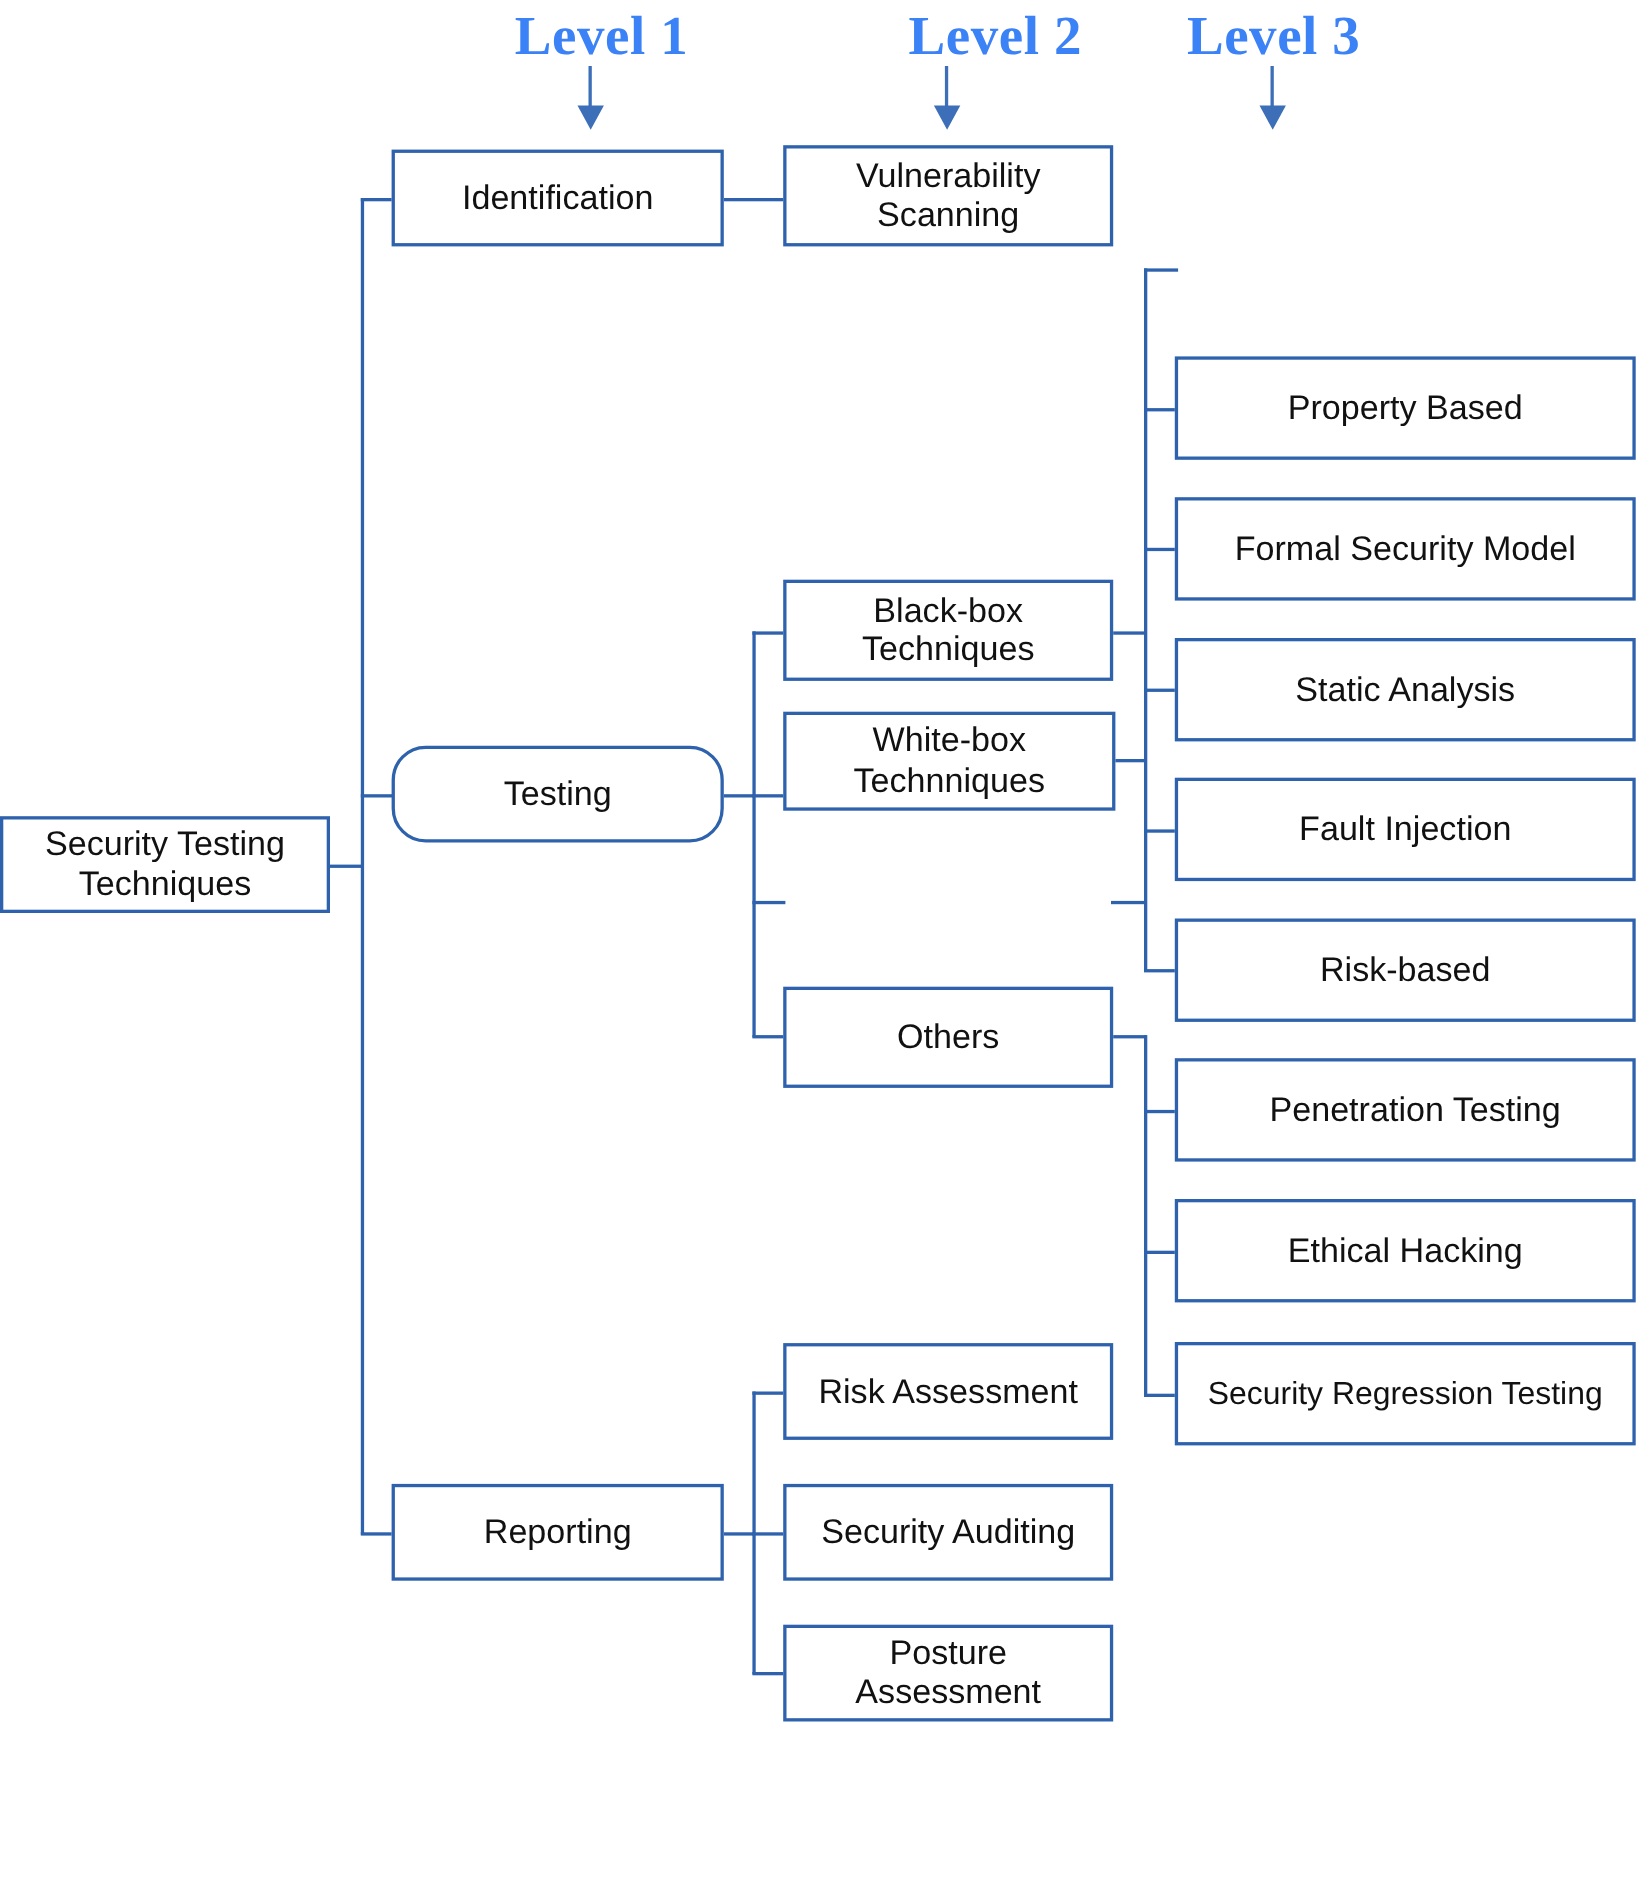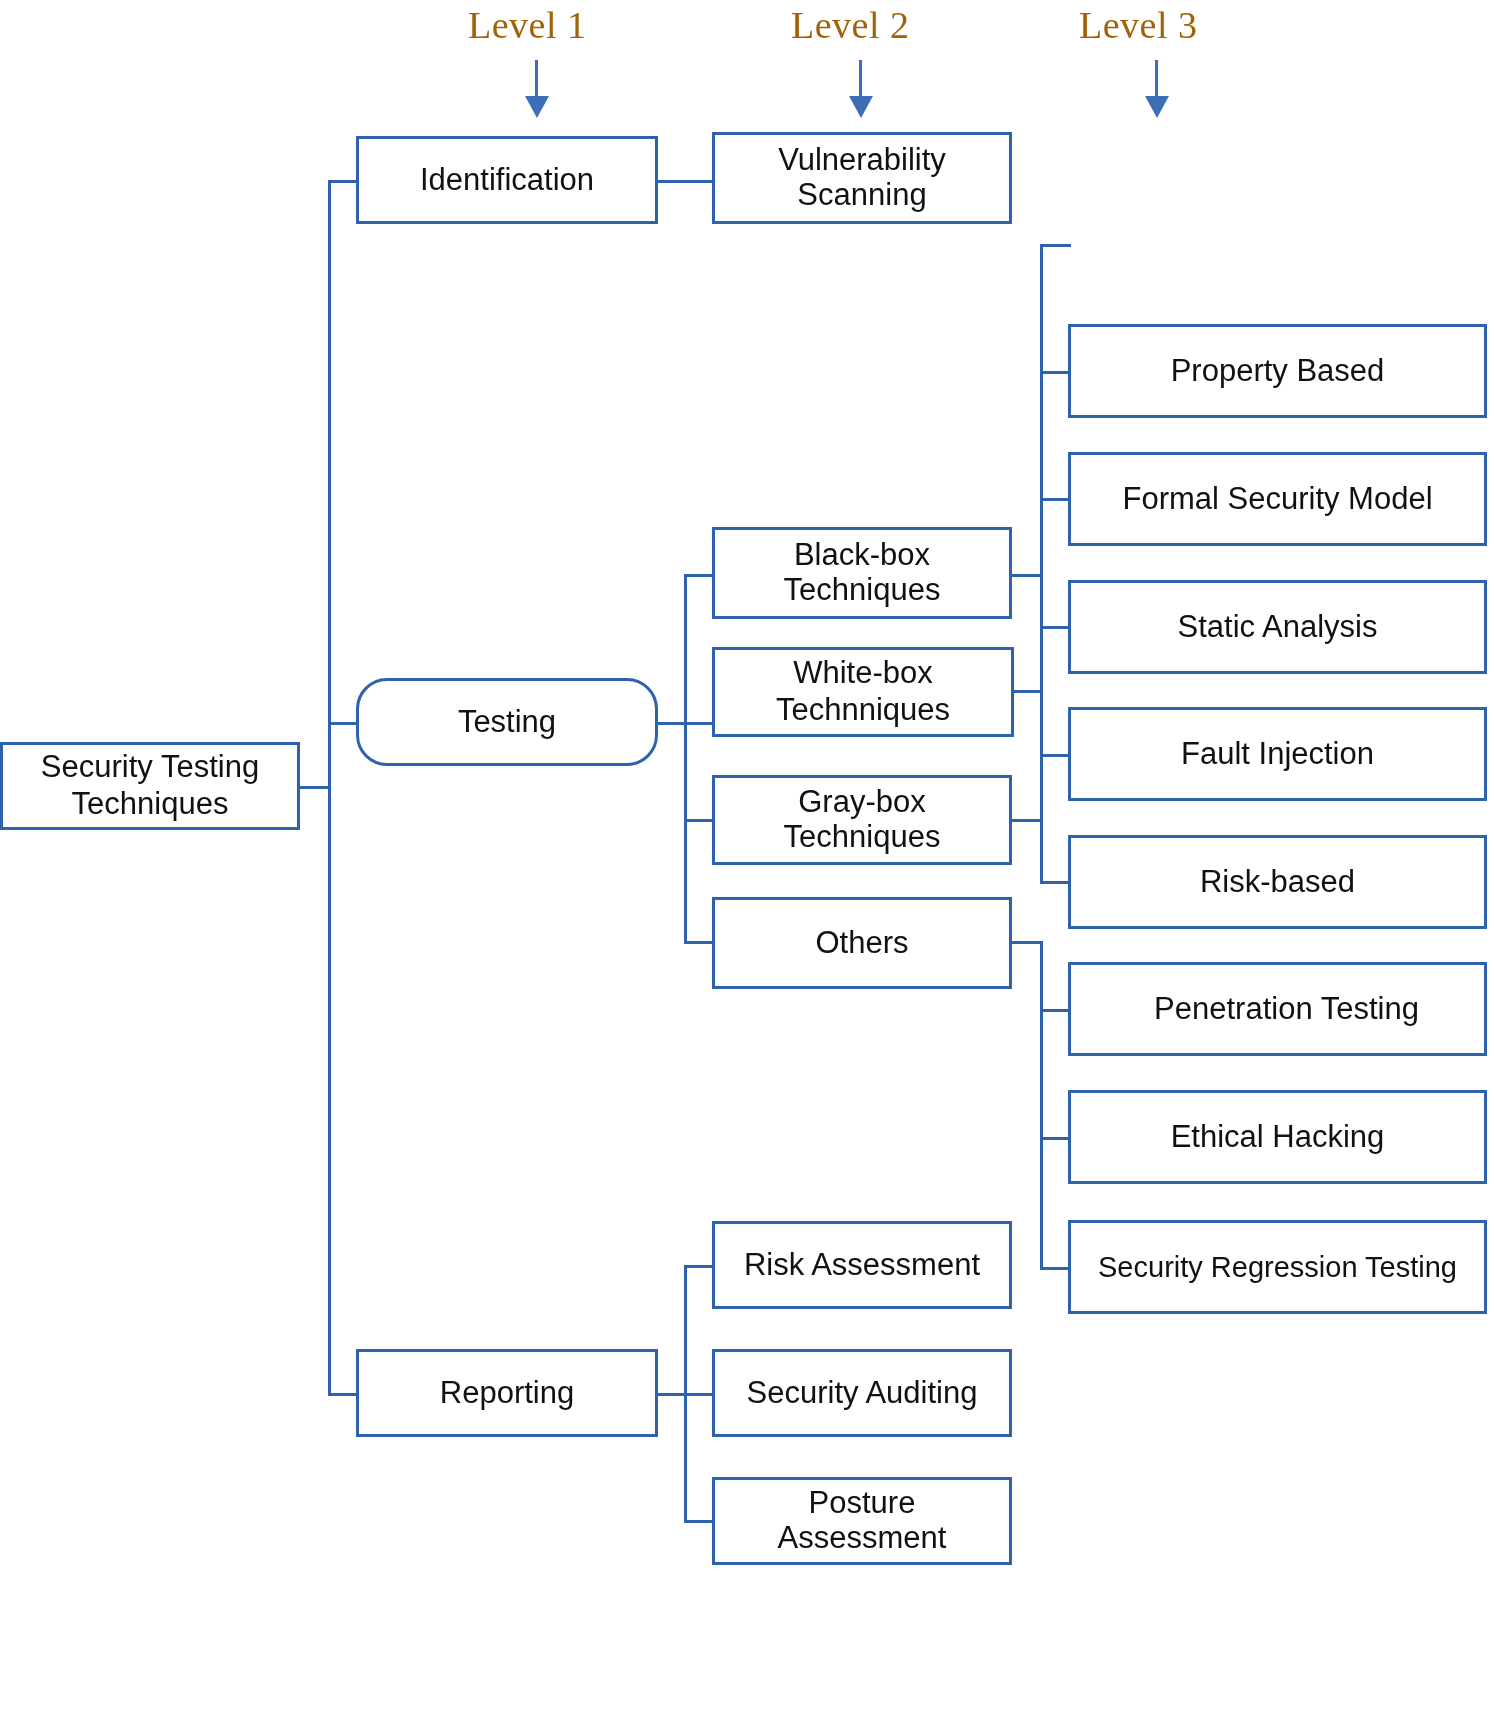--- a/index.html
+++ b/index.html
@@ -8,24 +8,25 @@
     width:1494px;
     height:1710px;
     background:#ffffff;
     overflow:hidden;
     font-family:"Liberation Sans", sans-serif;
   }
   
   .lvl-label{
     position:absolute;
     font-family:"Liberation Serif", serif;
-    font-size:38px;
-    color:#a16207;
+    font-size:50px;
+    color:#3b82f6;
     white-space:nowrap;
     letter-spacing:0.5px;
+    font-weight:bold;
   }
   
   .lvl-arrow{ position:absolute; }
   .lvl-arrow .shaft{
     position:absolute;
     left:0; top:0;
     width:3px; height:38px;
     background:#3C6FB8;
   }
   .lvl-arrow .head{
@@ -63,21 +64,21 @@
 <body>
 
 <div id="page">
 
   <div class="lvl-label" style="left:468px; top:3px;">Level 1</div>
   <div class="lvl-arrow" style="left:535px; top:60px;">
     <div class="shaft"></div>
       <div class="head"></div>
   </div>
 
-  <div class="lvl-label" style="left:791px; top:3px;">Level 2</div>
+  <div class="lvl-label" style="left:826px; top:3px;">Level 2</div>
   <div class="lvl-arrow" style="left:859px; top:60px;">
     <div class="shaft"></div>
       <div class="head"></div>
   </div>
 
   <div class="lvl-label" style="left:1079px; top:3px;">Level 3</div>
   <div class="lvl-arrow" style="left:1155px; top:60px;">
     <div class="shaft"></div>
       <div class="head"></div>
   </div>
@@ -127,21 +128,20 @@
   <div class="node two-line" style="left:0px; top:742px; width:300px; height:88px;">Security Testing Techniques</div>
 
   <div class="node" style="left:356px; top:136px; width:302px; height:88px;">Identification</div>
   <div class="node" style="left:356px; top:678px; width:302px; height:88px;border-radius:31px;">Testing</div>
   <div class="node" style="left:356px; top:1349px; width:302px; height:88px;">Reporting</div>
 
   <div class="node" style="left:712px; top:132px; width:300px; height:92px;">Vulnerability Scanning</div>
 
   <div class="node" style="left:712px; top:527px; width:300px; height:92px;">Black-box Techniques</div>
   <div class="node two-line" style="left:712px; top:647px; width:302px; height:90px;">White-box Technniques</div>
-  <div class="node" style="left:712px; top:775px; width:300px; height:90px;">Gray-box Techniques</div>
   <div class="node" style="left:712px; top:897px; width:300px; height:92px;">Others</div>
 
   <div class="node" style="left:712px; top:1221px; width:300px; height:88px;">Risk Assessment</div>
   <div class="node" style="left:712px; top:1349px; width:300px; height:88px;">Security Auditing</div>
   <div class="node" style="left:712px; top:1477px; width:300px; height:88px;">Posture Assessment</div>
 
   <div class="node" style="left:1068px; top:324px; width:419px; height:94px;">Property Based</div>
   <div class="node two-line" style="left:1068px; top:452px; width:419px; height:94px;">Formal Security Model</div>
   <div class="node" style="left:1068px; top:580px; width:419px; height:94px;">Static Analysis</div>
   <div class="node" style="left:1068px; top:707px; width:419px; height:94px;">Fault Injection</div>

